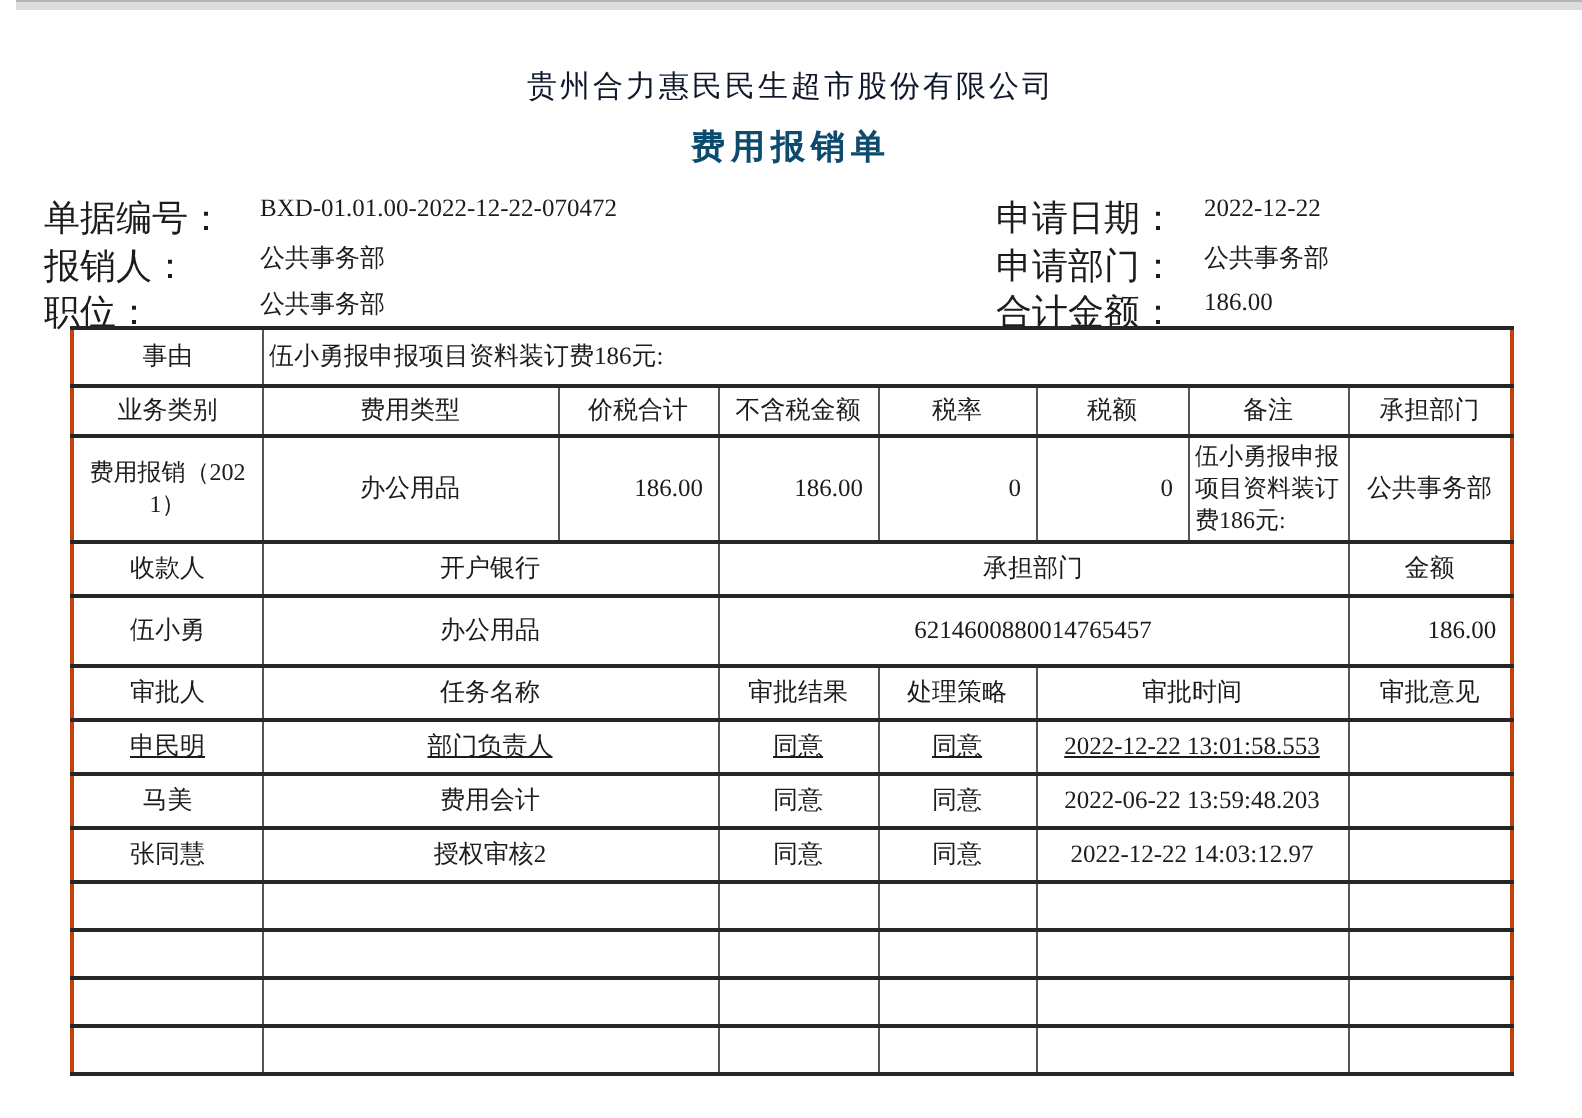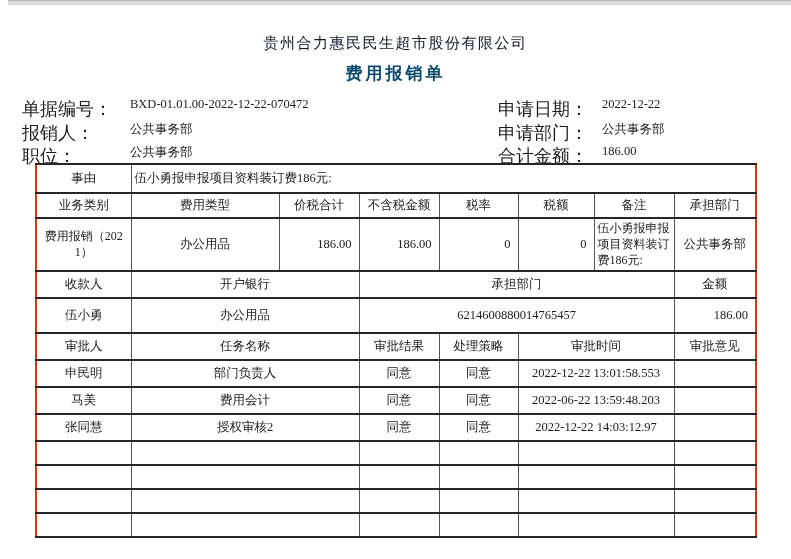--- a/index.html
+++ b/index.html
@@ -115,21 +115,21 @@
 
   <tr style="height:27px;">
     <td>审批人</td>
     <td colspan="2">任务名称</td>
     <td>审批结果</td>
     <td>处理策略</td>
     <td colspan="2">审批时间</td>
     <td>审批意见</td>
   </tr>
 
-  <tr style="height:27px;">
+  <tr style="height:27px;text-decoration:underline;">
     <td>申民明</td>
     <td colspan="2">部门负责人</td>
     <td>同意</td>
     <td>同意</td>
     <td colspan="2">2022-12-22 13:01:58.553</td>
     <td></td>
   </tr>
 
   <tr style="height:27px;">
     <td>马美</td>

